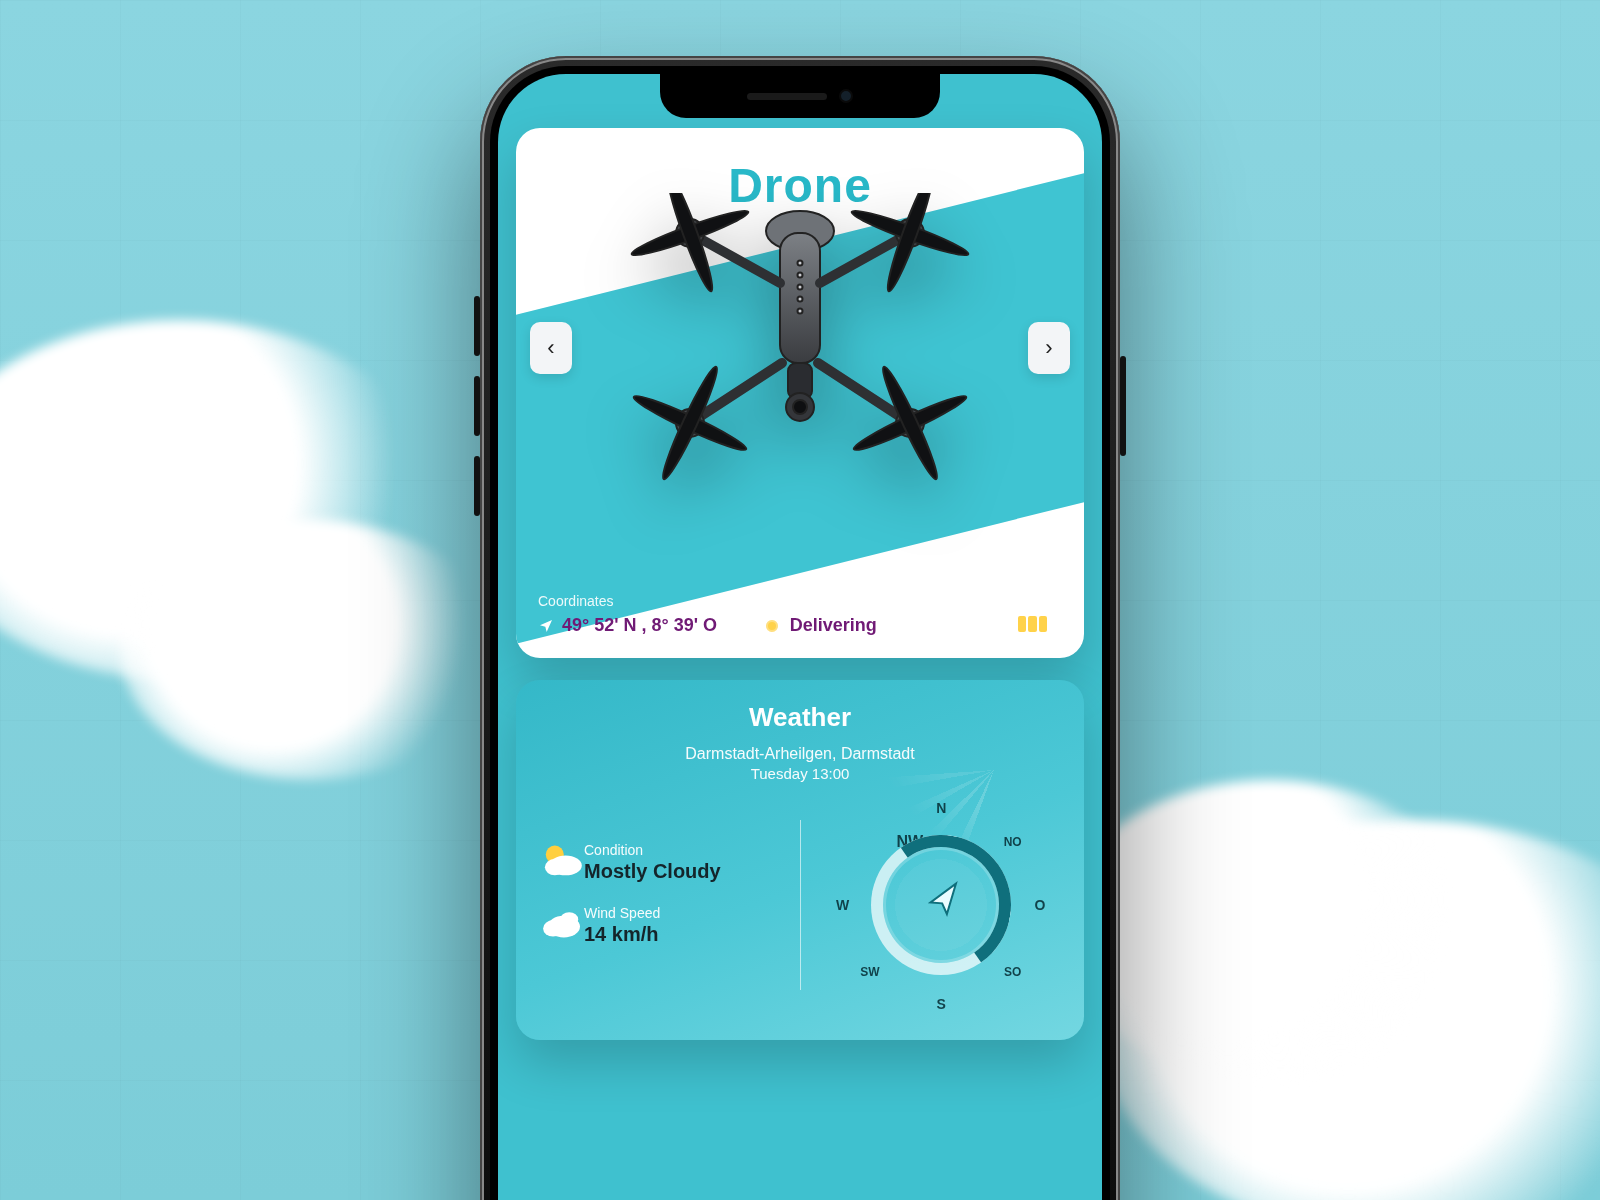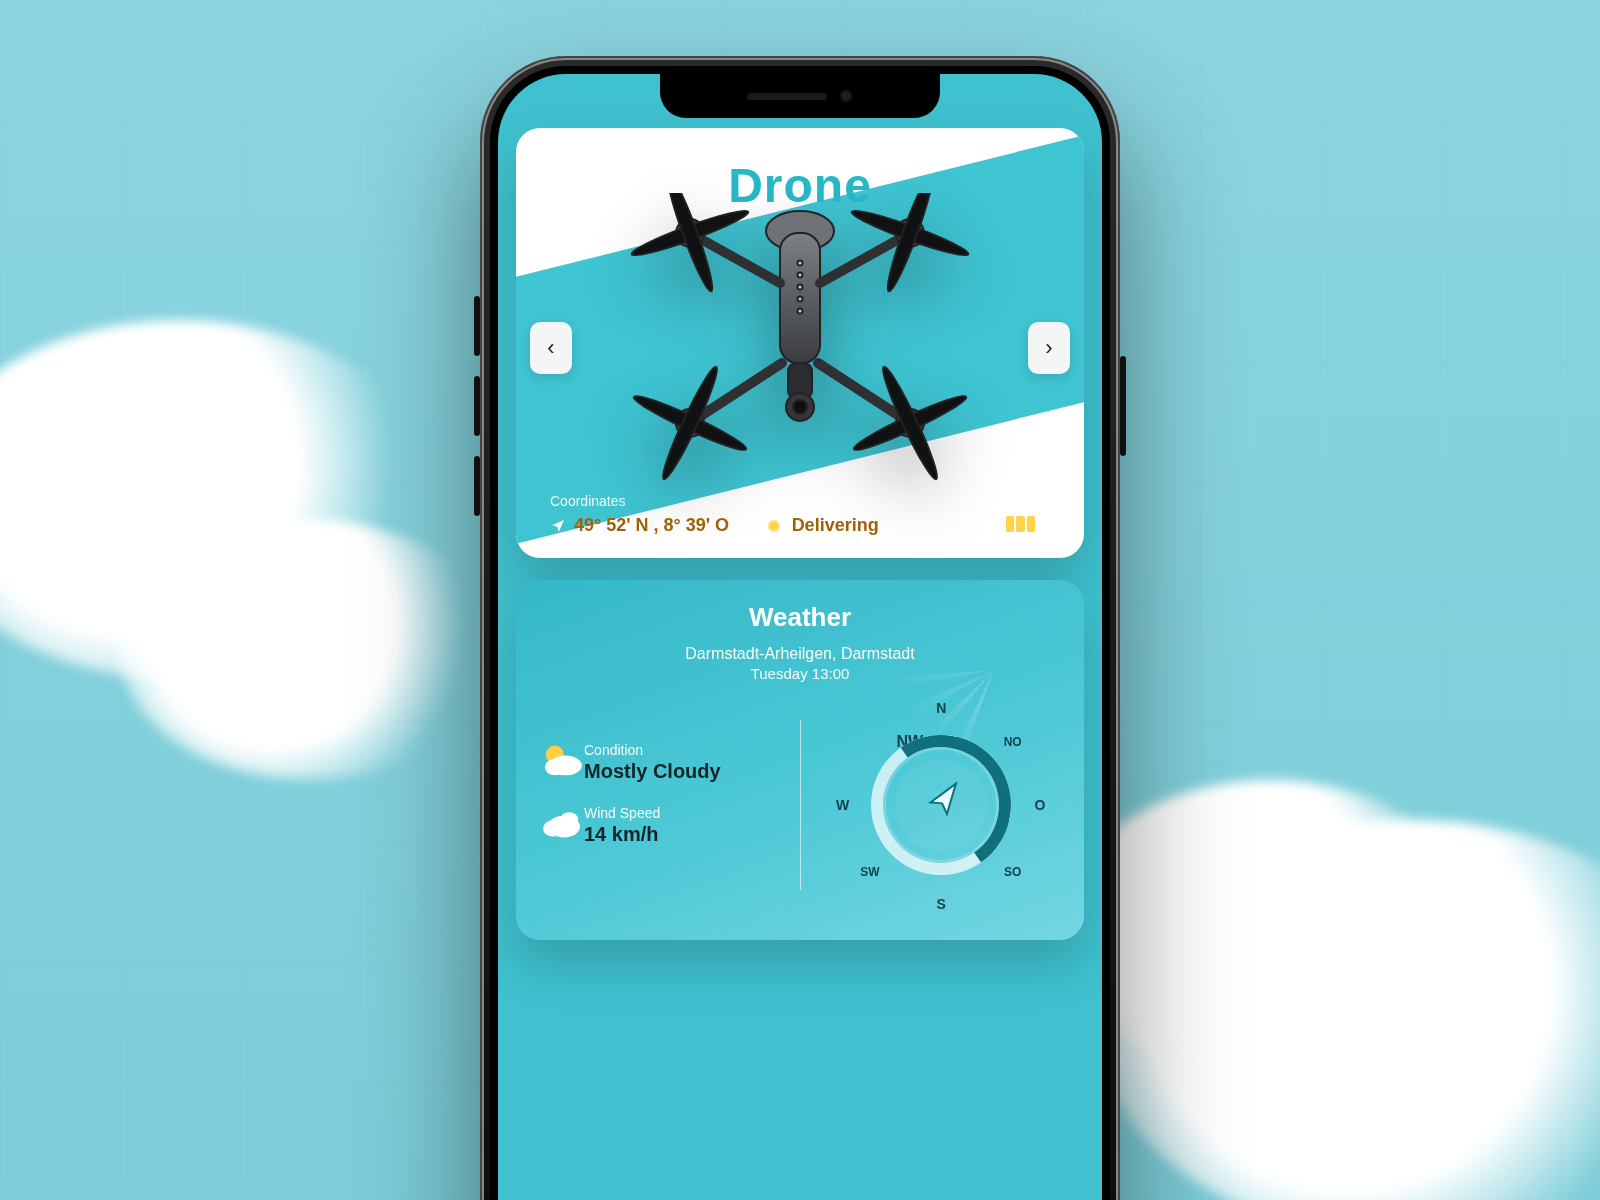--- a/index.html
+++ b/index.html
@@ -63,21 +63,21 @@
   .cam { width:14px; height:14px; background:#14202a; border-radius:50%; border:2px solid #0a0a0a; }
 
   .content { position:absolute; inset:0; padding:54px 18px 0 18px; display:flex; flex-direction:column; gap:22px; }
 
   
   .card {
     background:#fff; border-radius:24px; overflow:hidden;
     box-shadow: 0 24px 50px rgba(0,0,0,.18);
     position:relative;
   }
-  .drone-card { height:430px; }
+  .drone-card { height:530px; }
   .drone-card .diag {
     position:absolute; left:-10%; right:-10%; bottom:0; height:62%;
     background:#3fc4d2;
     transform: skewY(-14deg); transform-origin: left bottom;
   }
   .drone-head { position:relative; text-align:center; padding:30px 20px 10px; z-index:3; }
   .drone-title { font-size:48px; font-weight:800; color:#28b8c8; letter-spacing:1px; }
   .drone-id    { font-size:28px; font-weight:800; color:#15191d; margin-top:6px; }
 
   .drone-body { position:relative; height:250px; z-index:3; }
@@ -88,25 +88,25 @@
     display:flex; align-items:center; justify-content:center;
     font-size:22px; color:#222; cursor:pointer; user-select:none;
   }
   .nav-btn.prev { left:14px; }
   .nav-btn.next { right:14px; }
 
   .drone-svg { position:absolute; left:50%; top:-30px; transform:translateX(-50%); width:340px; height:300px; filter: drop-shadow(0 28px 30px rgba(0,0,0,.35)); }
 
   .drone-stats {
     position:absolute; left:0; right:0; bottom:0; z-index:3;
-    padding:18px 34px 22px; color:#fff;
+    padding:18px 22px 22px; color:#fff;
     display:grid; grid-template-columns: 1.4fr 1fr .9fr; align-items:flex-end; gap:10px;
   }
   .stat-label { font-size:14px; opacity:.9; font-weight:500; margin-bottom:6px; }
-  .stat-value { font-size:18px; font-weight:800; color:#a16207; display:flex; align-items:center; gap:8px; }
+  .stat-value { font-size:18px; font-weight:800; color:#701a75; display:flex; align-items:center; gap:8px; }
   .loc-arrow { width:16px; height:16px; }
   .status-dot {
     width:20px; height:20px; border-radius:50%; background:#ffd24a;
     border:4px solid #fff; box-shadow:0 0 0 2px rgba(255,255,255,.3) inset;
   }
   .battery-wrap { display:flex; align-items:center; justify-content:flex-end; gap:10px; }
   .battery-pct { font-size:18px; font-weight:800; }
   .battery {
     width:48px; height:24px; border:2px solid #fff; border-radius:5px; position:relative;
     display:flex; align-items:center; padding:2px; gap:2px;

